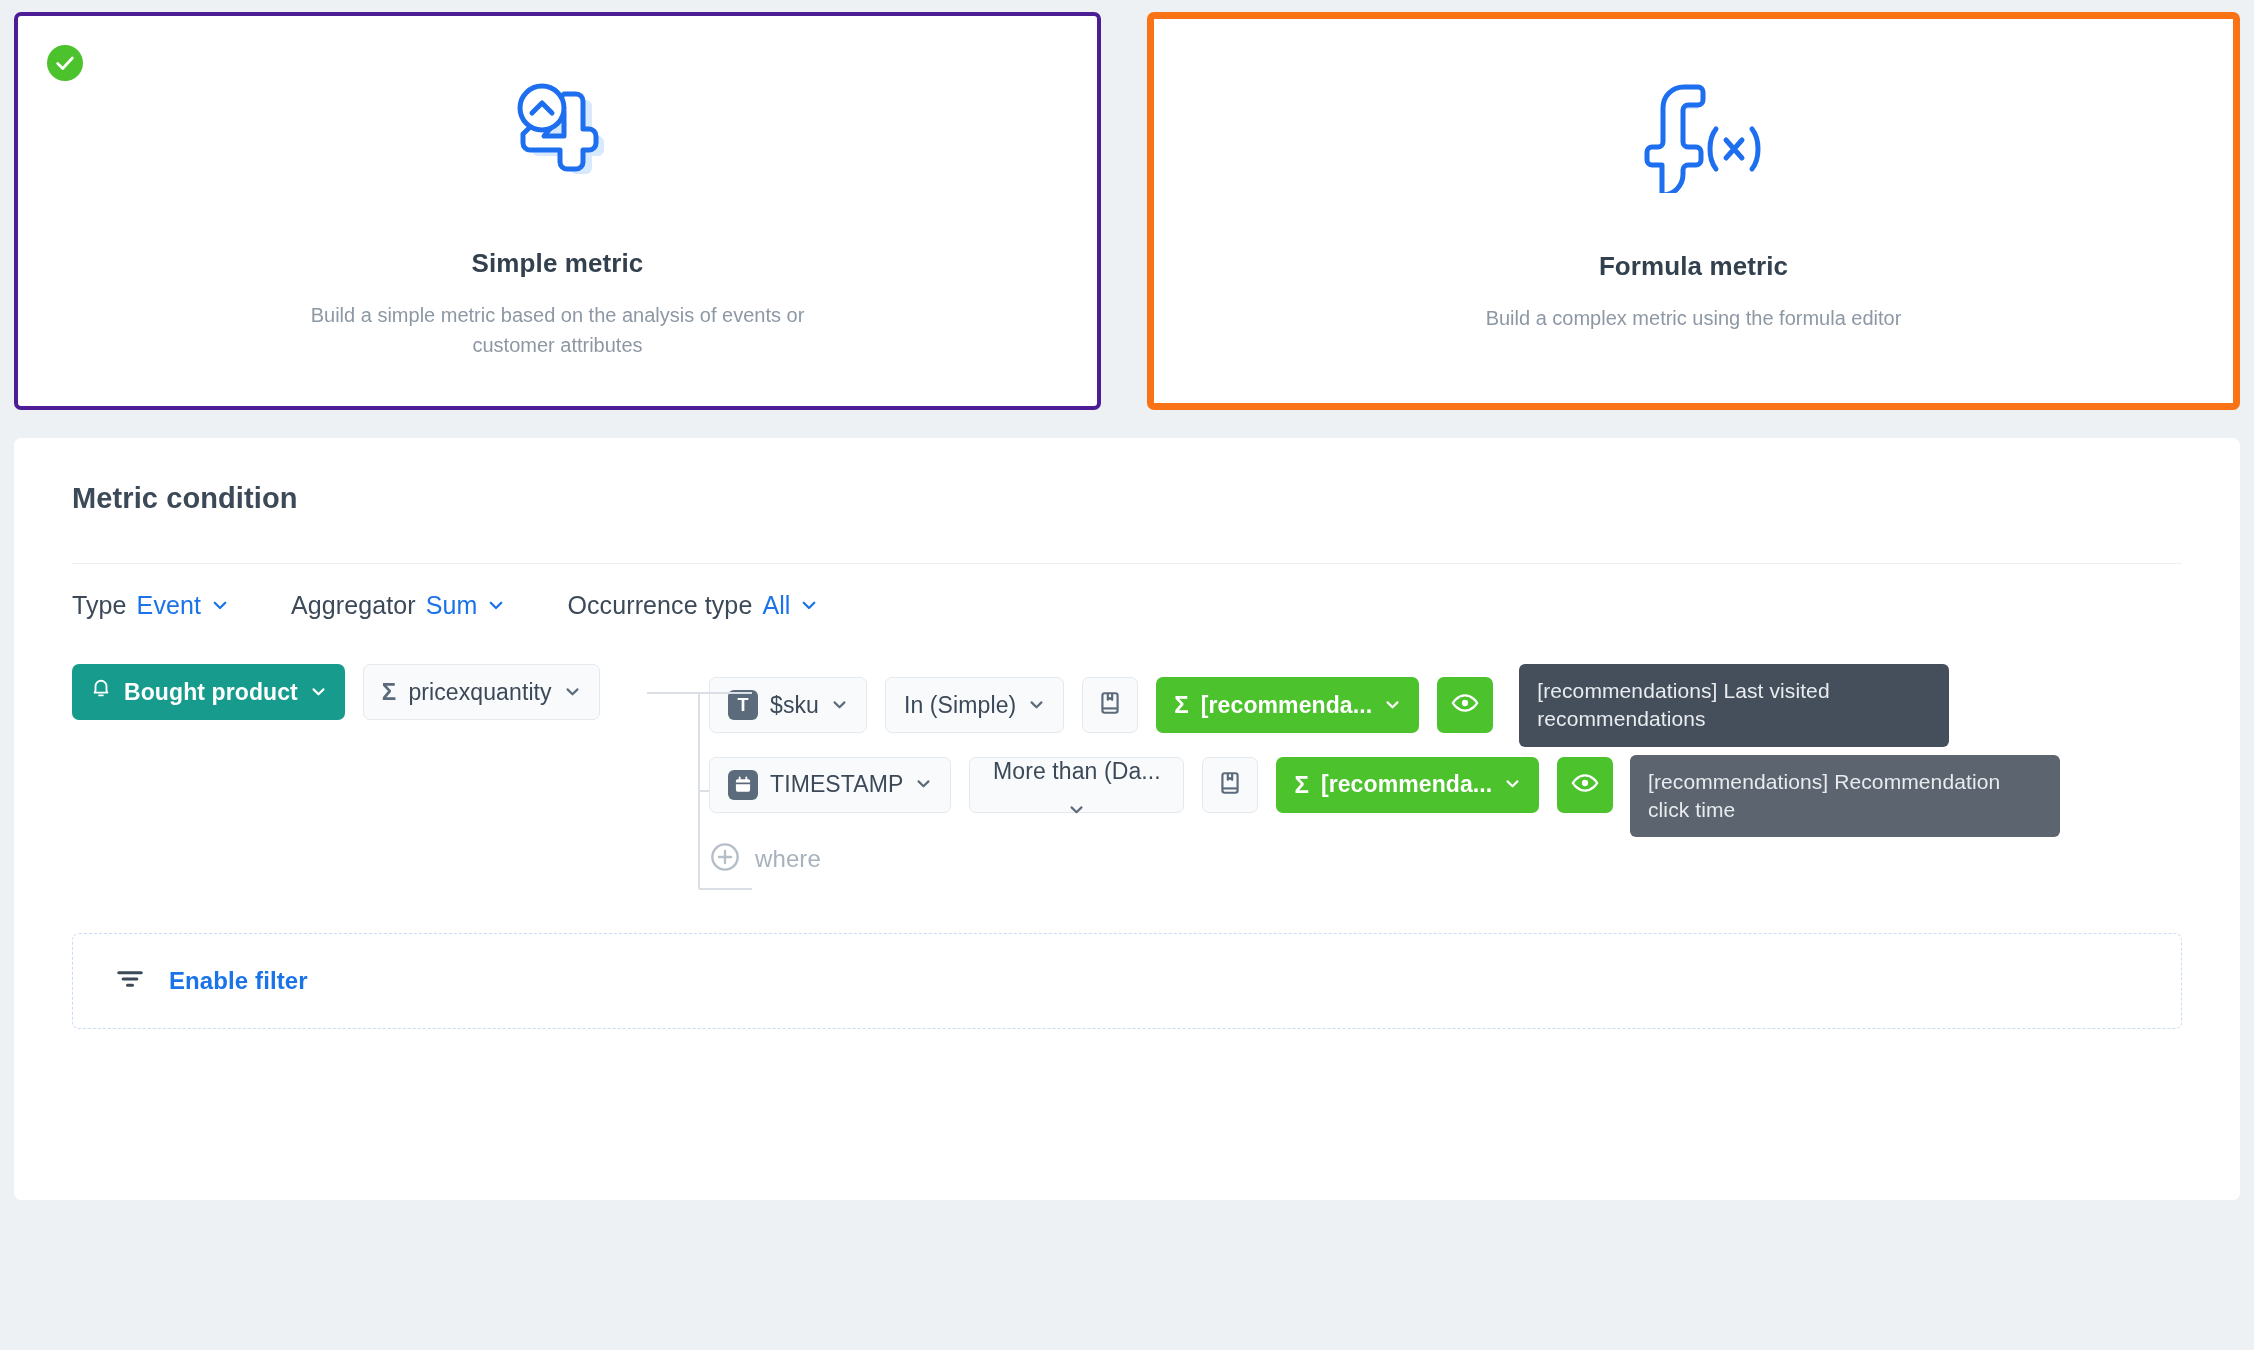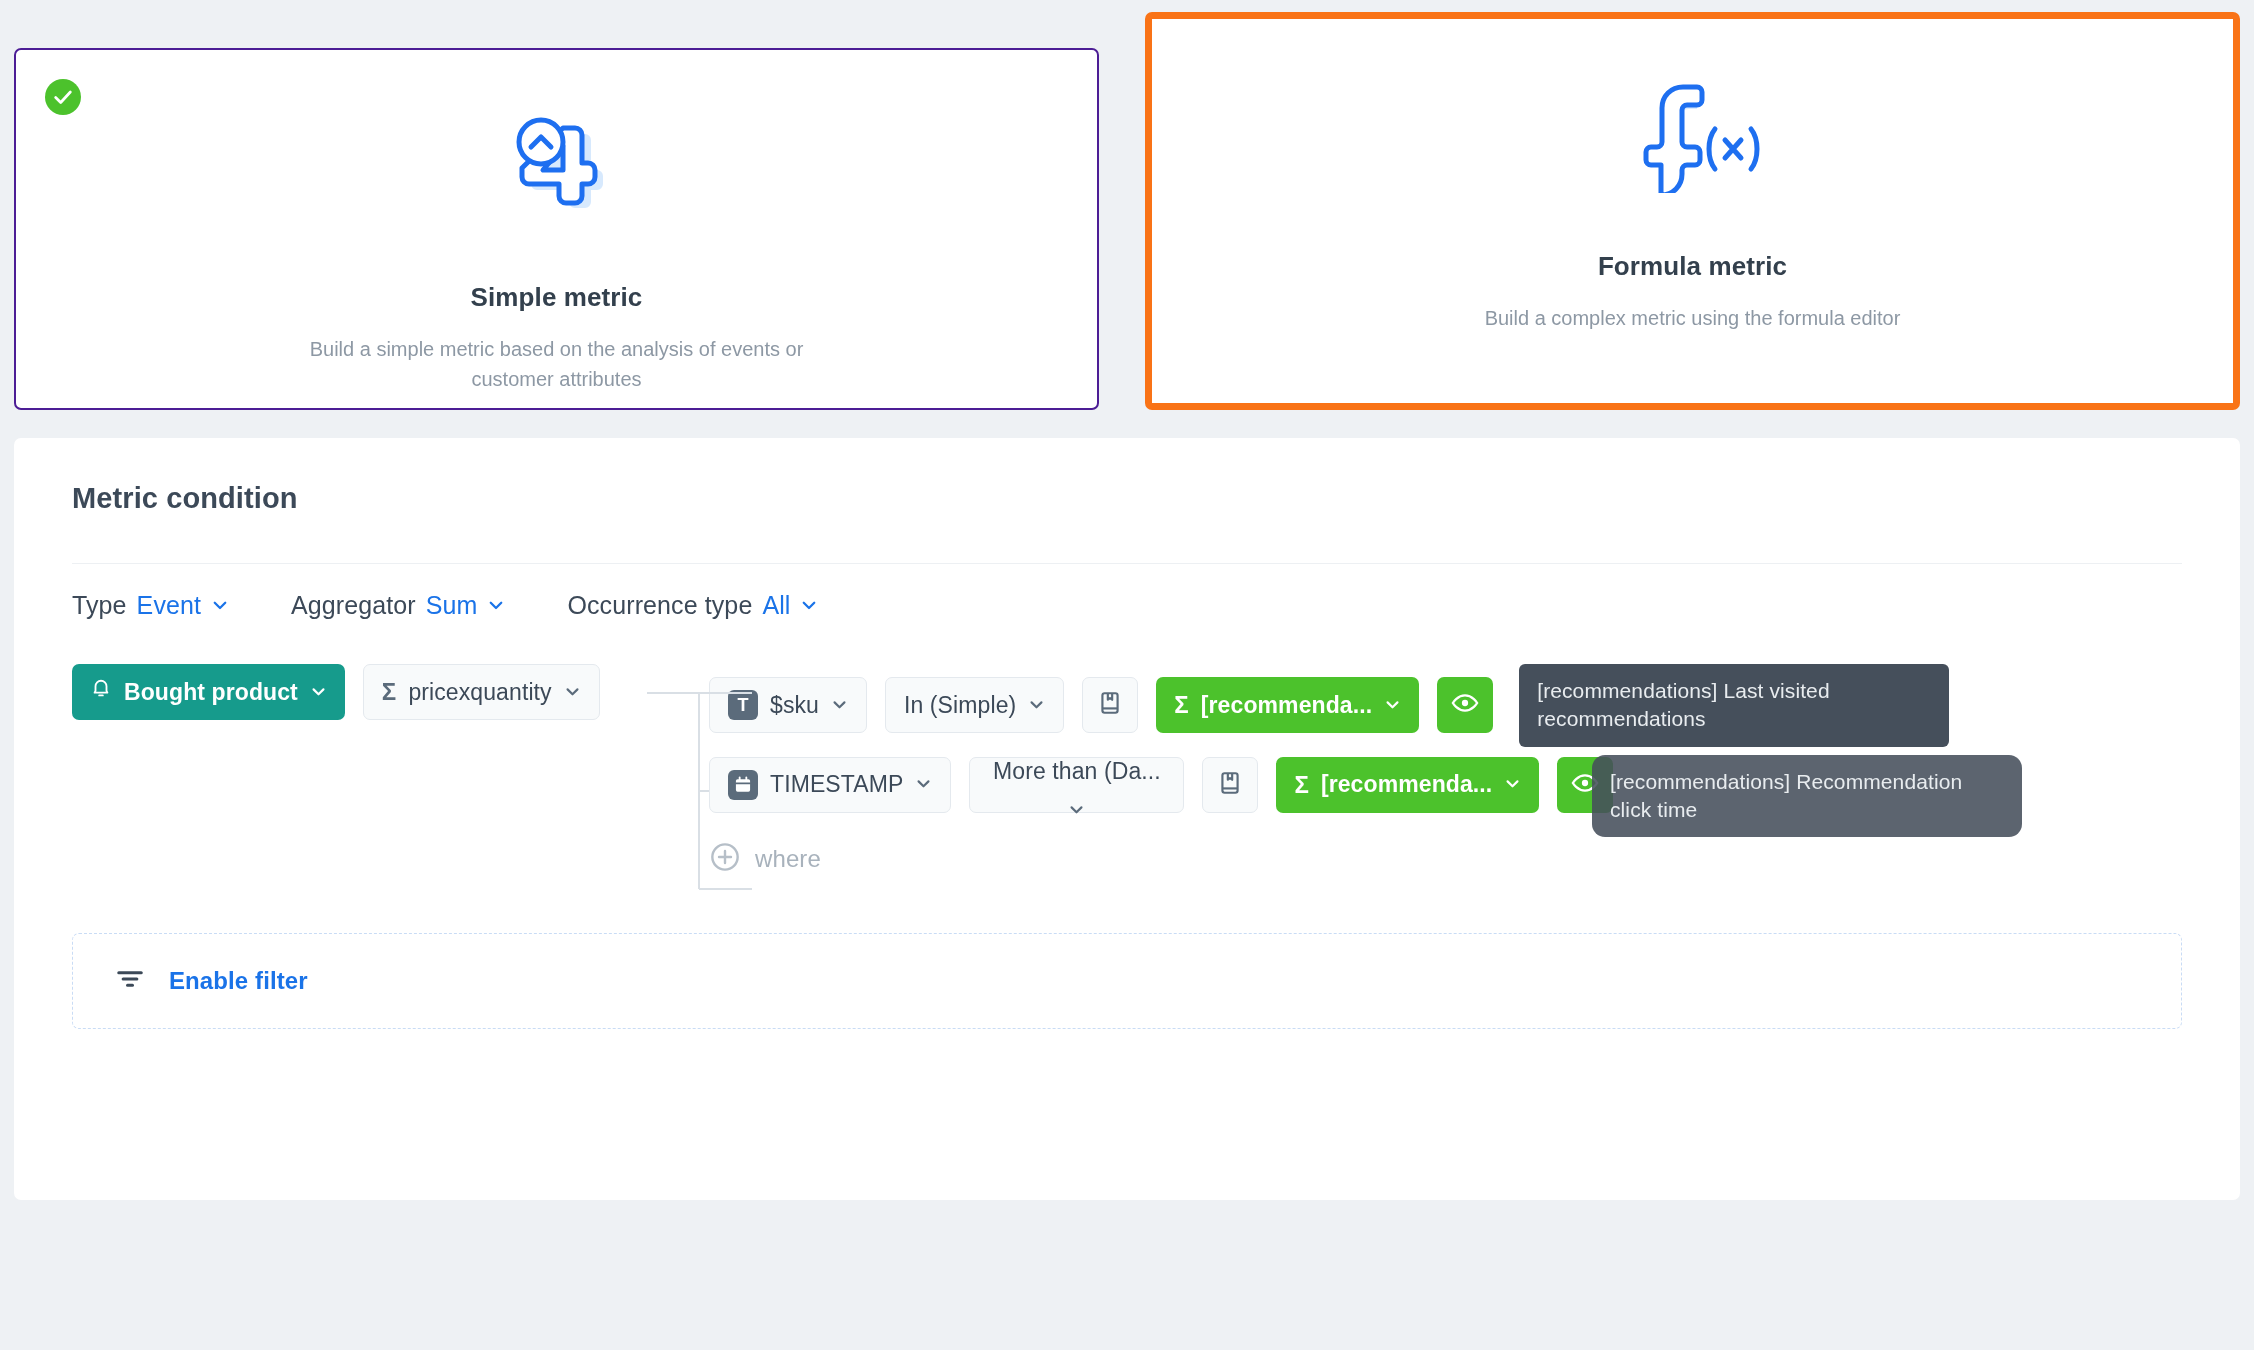--- a/index.html
+++ b/index.html
@@ -22,21 +22,21 @@
     position: relative;
     flex: 1;
     background: #ffffff;
     border-radius: 7px;
     display: flex;
     flex-direction: column;
     align-items: center;
     justify-content: flex-start;
     padding-top: 48px;
   }
-  .card.selected { border: 2px solid #4c1d95; margin-top: 36px; }
+  .card.selected { border: 4px solid #4c1d95; }
   .card.unselected { border: 7px solid #f97316; }
 
   .check-badge {
     position: absolute;
     top: 29px; left: 29px;
     width: 36px; height: 36px;
     border-radius: 50%;
     background: #4cc22c;
     display: flex; align-items: center; justify-content: center;
   }
@@ -423,21 +423,21 @@
             </span>
           </div>
           <div class="icon-btn-green">
             <span>
               <svg width="28" height="28" viewBox="0 0 24 24" fill="none" stroke="#ffffff" stroke-width="2">
                 <path d="M1.6 12S5.5 5.5 12 5.5 22.4 12 22.4 12 18.5 18.5 12 18.5 1.6 12 1.6 12z"></path>
                   <circle cx="12" cy="12" r="2.7" fill="#ffffff" stroke="none"></circle>
               </svg>
             </span>
           </div>
-          <div class="tooltip translucent" style="position:absolute; left:883px; top:-2px; width:445px;border-radius:13px;">[recommendations] Recommendation click time</div>
+          <div class="tooltip translucent" style="position:absolute; left:921px; top:-2px; width:445px;">[recommendations] Recommendation click time</div>
         </div>
       </div>
 
       <div class="row-where">
         <span>
           <svg width="32" height="32" viewBox="0 0 24 24" fill="none" stroke="#b6bfc8" stroke-width="1.8" stroke-linecap="round">
             <circle cx="12" cy="12" r="9.5"></circle>
               <line x1="12" y1="7.5" x2="12" y2="16.5"></line>
               <line x1="7.5" y1="12" x2="16.5" y2="12"></line>
           </svg>

